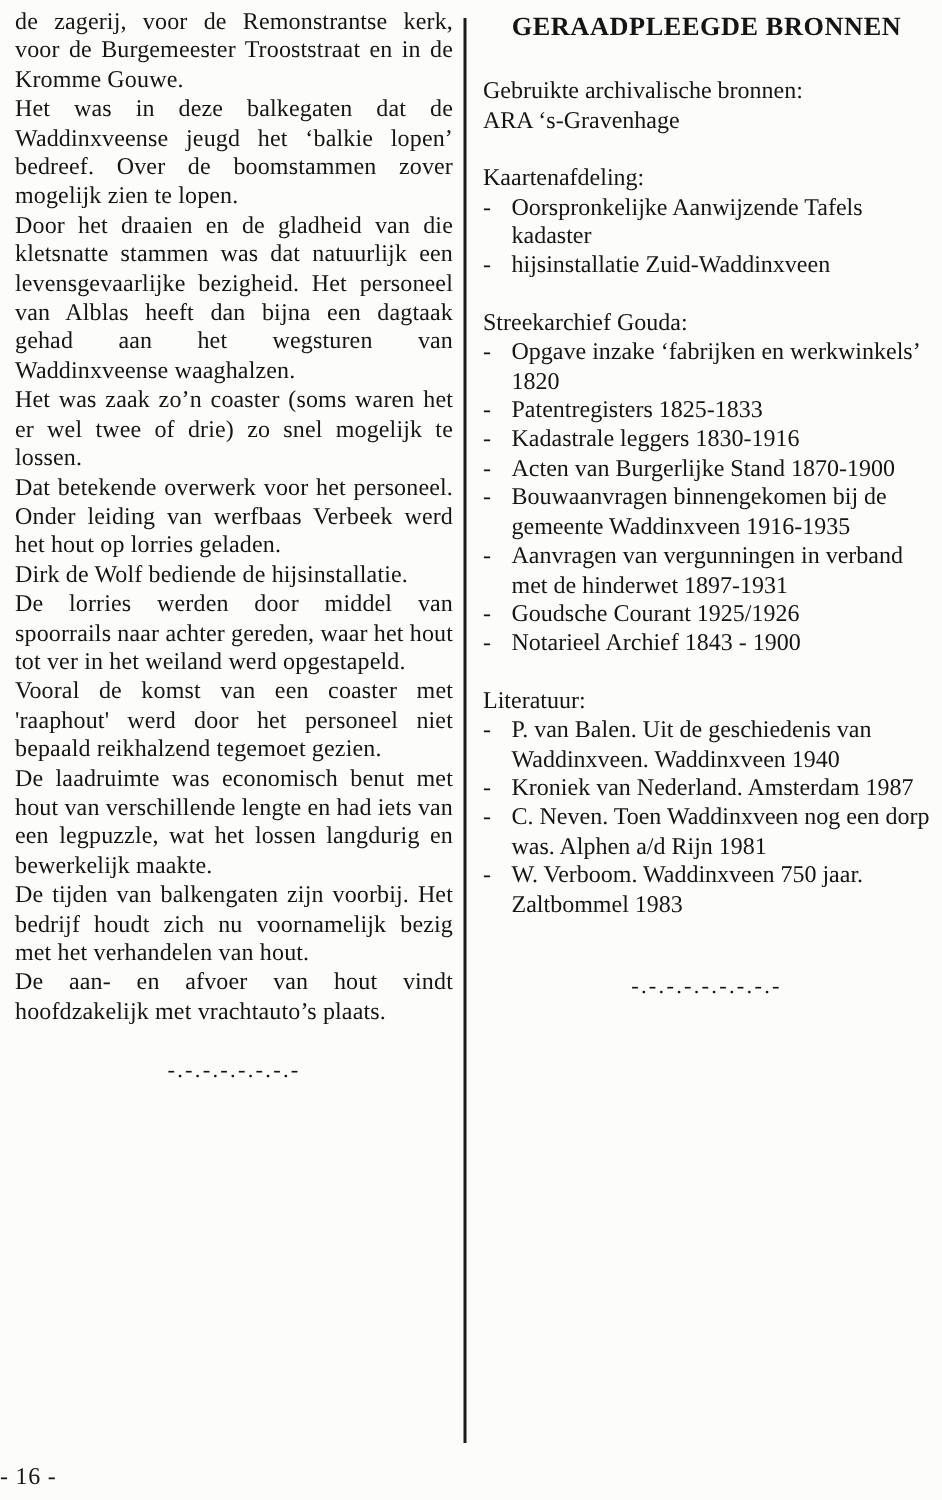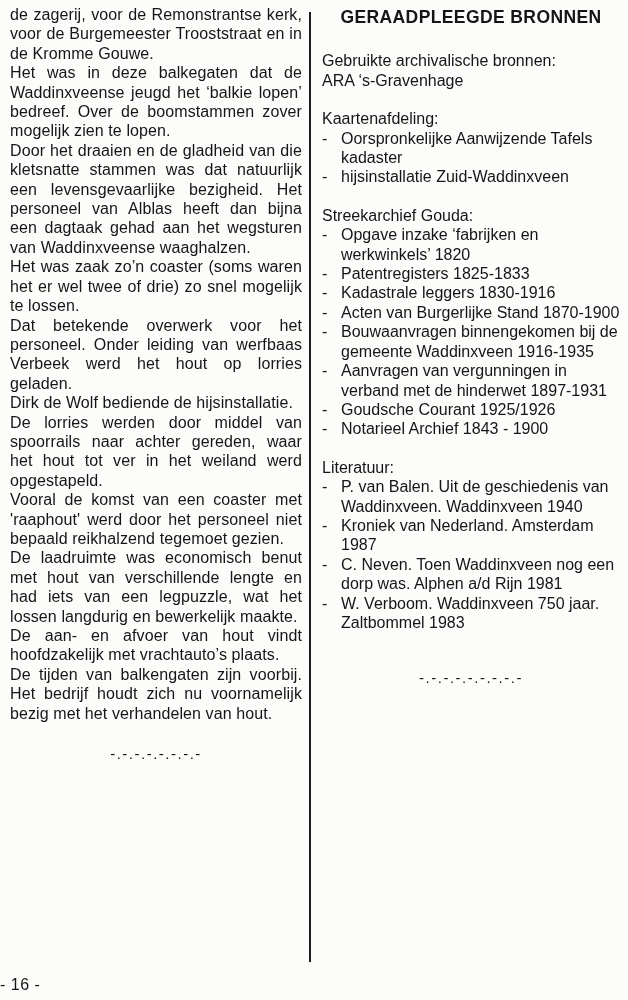--- a/index.html
+++ b/index.html
@@ -5,21 +5,21 @@
   html, body {
     margin: 0;
     padding: 0;
     background: #e8e8e6;
   }
   .page {
     position: relative;
     width: 628px;
     height: 1000px;
     background: #fcfcfa;
-    font-family: Liberation Sans, sans-serif;
+    font-family: Liberation Serif, serif;
     color: #151515;
     overflow: hidden;
   }
 
   
   .col-left {
     position: absolute;
     left: 10px;
     top: 5px;
     width: 292px;
@@ -117,22 +117,22 @@
   <div class="col-left">
     <p class="para">de zagerij, voor de Remonstrantse kerk, voor de Burgemeester Trooststraat en in de Kromme Gouwe.</p>
     <p class="para">Het was in deze balkegaten dat de Waddinxveense jeugd het ‘balkie lopen’ bedreef. Over de boomstammen zover mogelijk zien te lopen.</p>
     <p class="para">Door het draaien en de gladheid van die kletsnatte stammen was dat natuurlijk een levensgevaarlijke bezigheid. Het personeel van Alblas heeft dan bijna een dagtaak gehad aan het wegsturen van Waddinxveense waaghalzen.</p>
     <p class="para">Het was zaak zo’n coaster (soms waren het er wel twee of drie) zo snel mogelijk te lossen.</p>
     <p class="para">Dat betekende overwerk voor het personeel. Onder leiding van werfbaas Verbeek werd het hout op lorries geladen.</p>
     <p class="para">Dirk de Wolf bediende de hijsinstallatie.</p>
     <p class="para">De lorries werden door middel van spoorrails naar achter gereden, waar het hout tot ver in het weiland werd opgestapeld.</p>
     <p class="para">Vooral de komst van een coaster met 'raaphout' werd door het personeel niet bepaald reikhalzend tegemoet gezien.</p>
     <p class="para">De laadruimte was economisch benut met hout van verschillende lengte en had iets van een legpuzzle, wat het lossen langdurig en bewerkelijk maakte.</p>
+    <p class="para">De tijden van balkengaten zijn voorbij. Het bedrijf houdt zich nu voornamelijk bezig met het verhandelen van hout.</p>
     <p class="para">De aan- en afvoer van hout vindt hoofdzakelijk met vrachtauto’s plaats.</p>
-    <p class="para">De tijden van balkengaten zijn voorbij. Het bedrijf houdt zich nu voornamelijk bezig met het verhandelen van hout.</p>
     <div class="sep sep-left">-.-.-.-.-.-.-.-</div>
   </div>
 
   <div class="divider"></div>
 
   <div class="col-right">
     <h1 class="src-title">GERAADPLEEGDE BRONNEN</h1>
 
     <div class="intro-block">
       <p class="rline">Gebruikte archivalische bronnen:</p>

